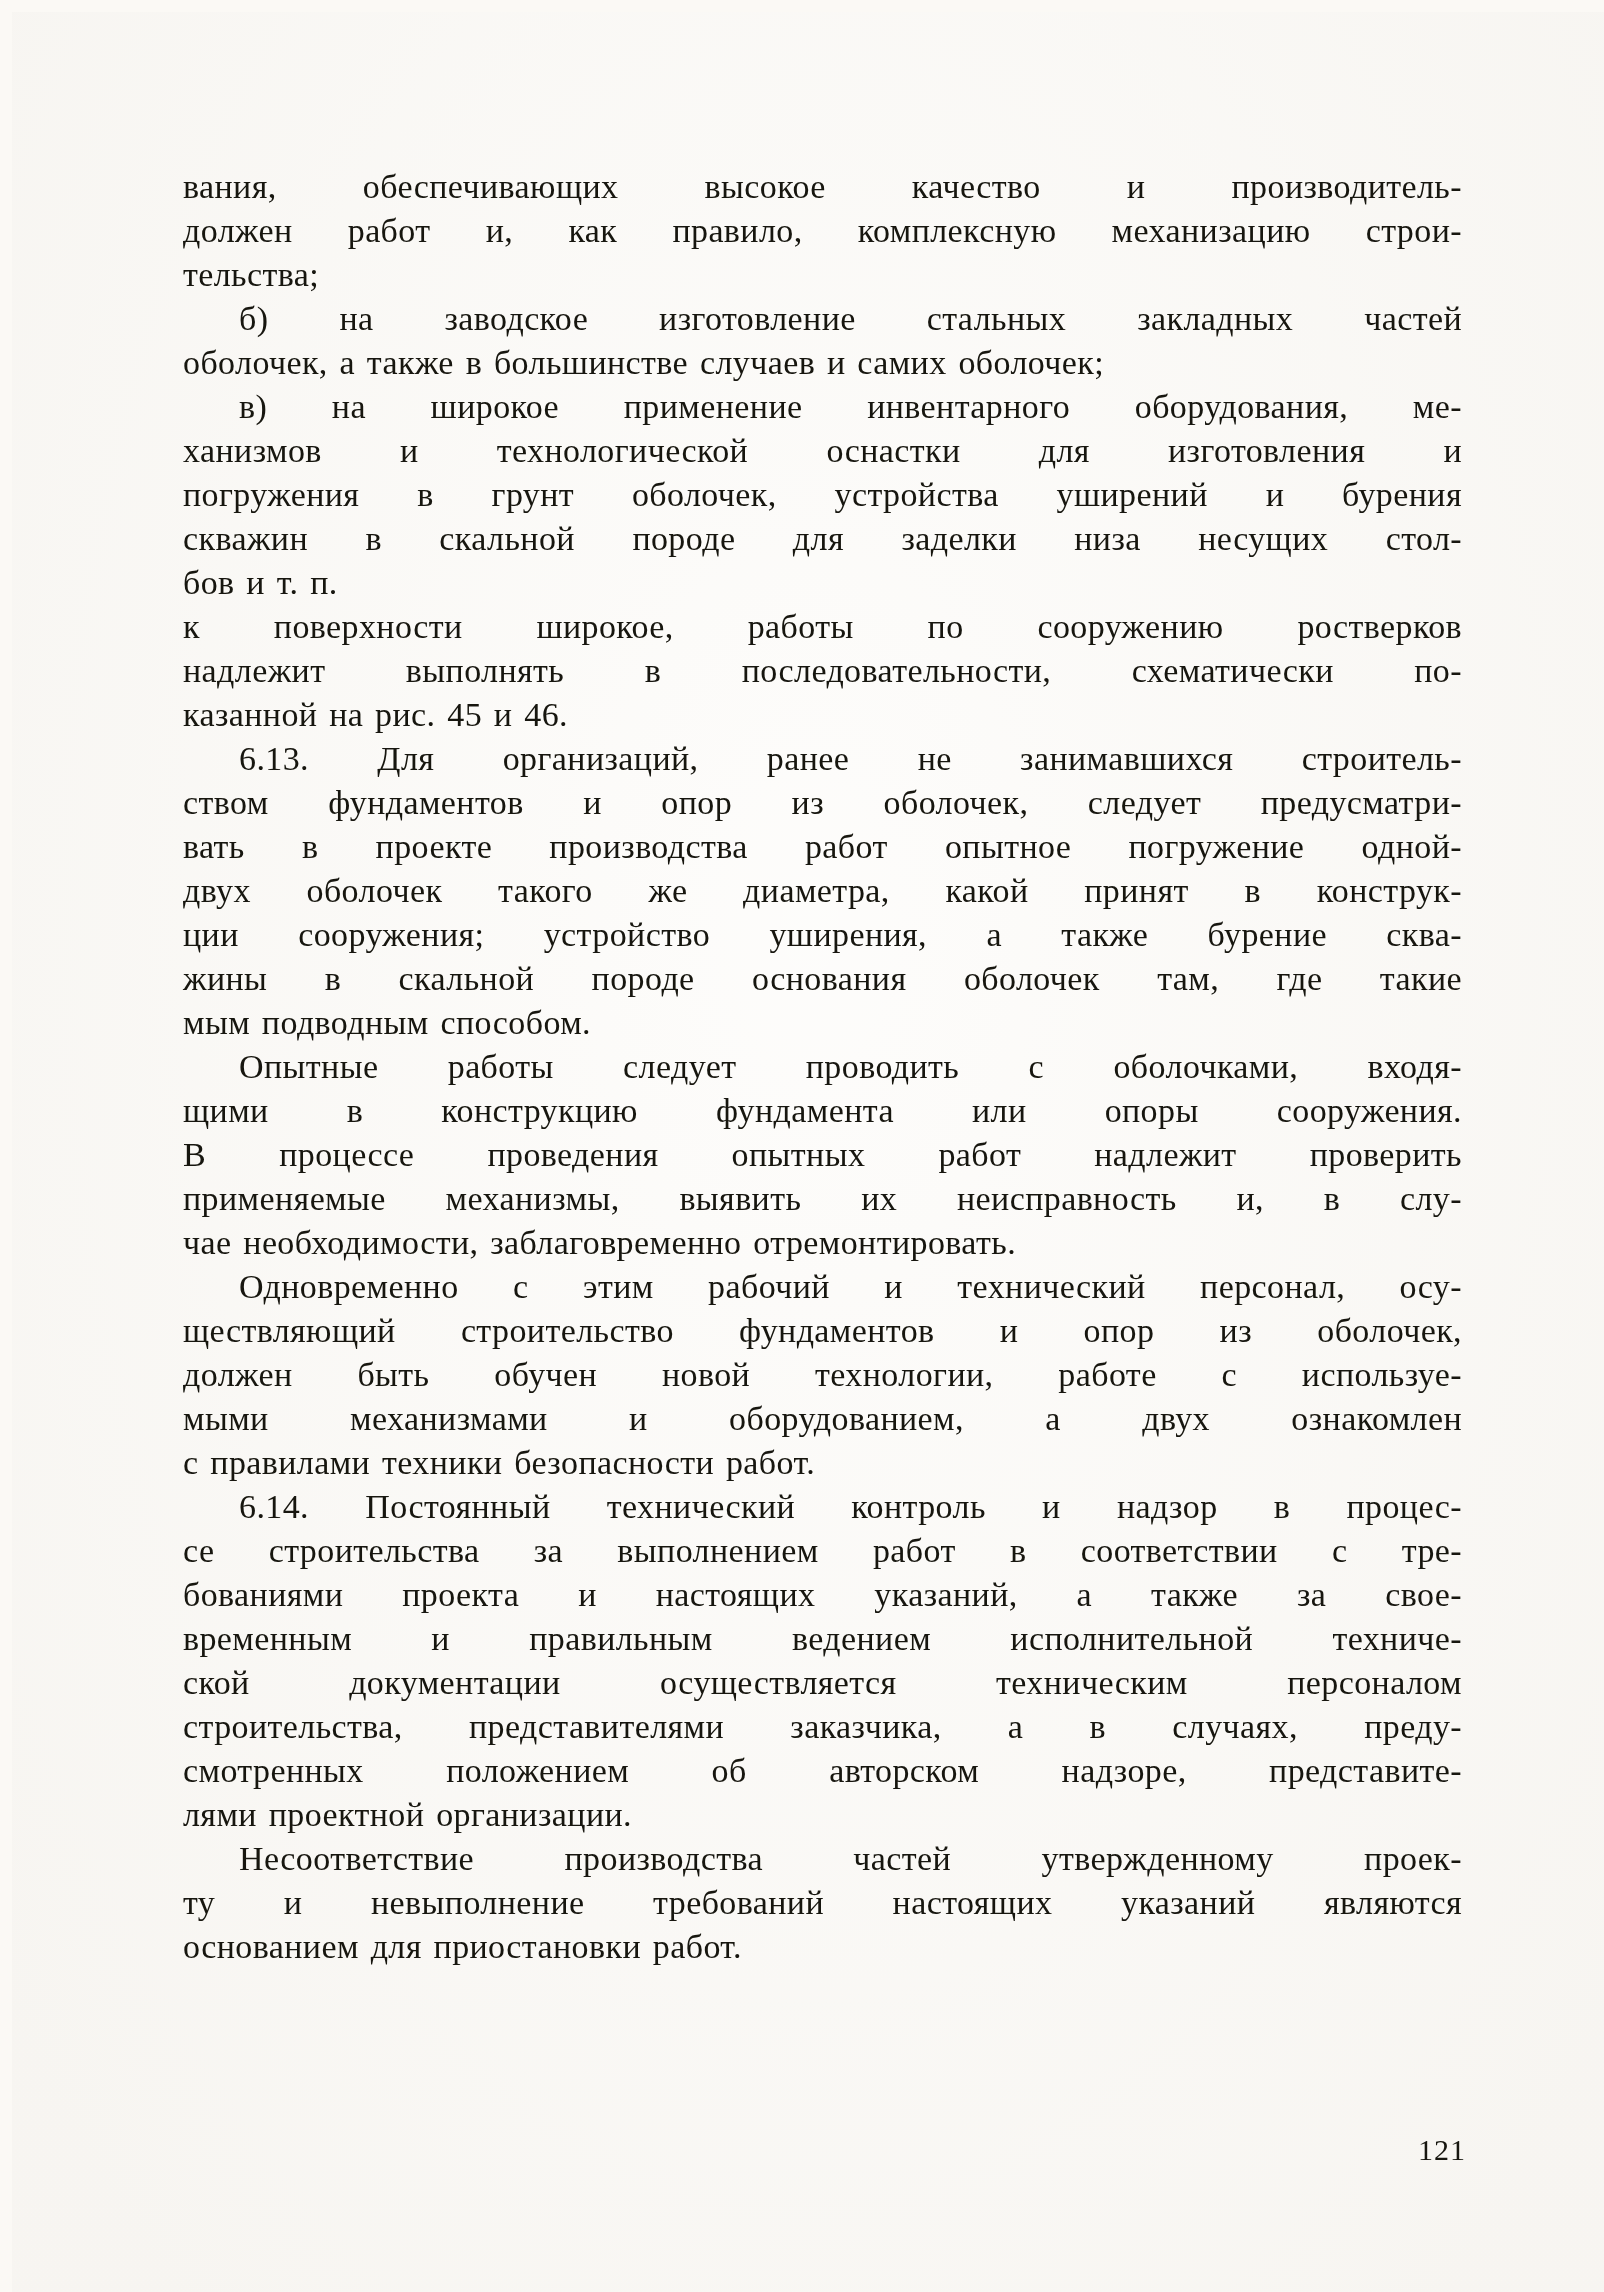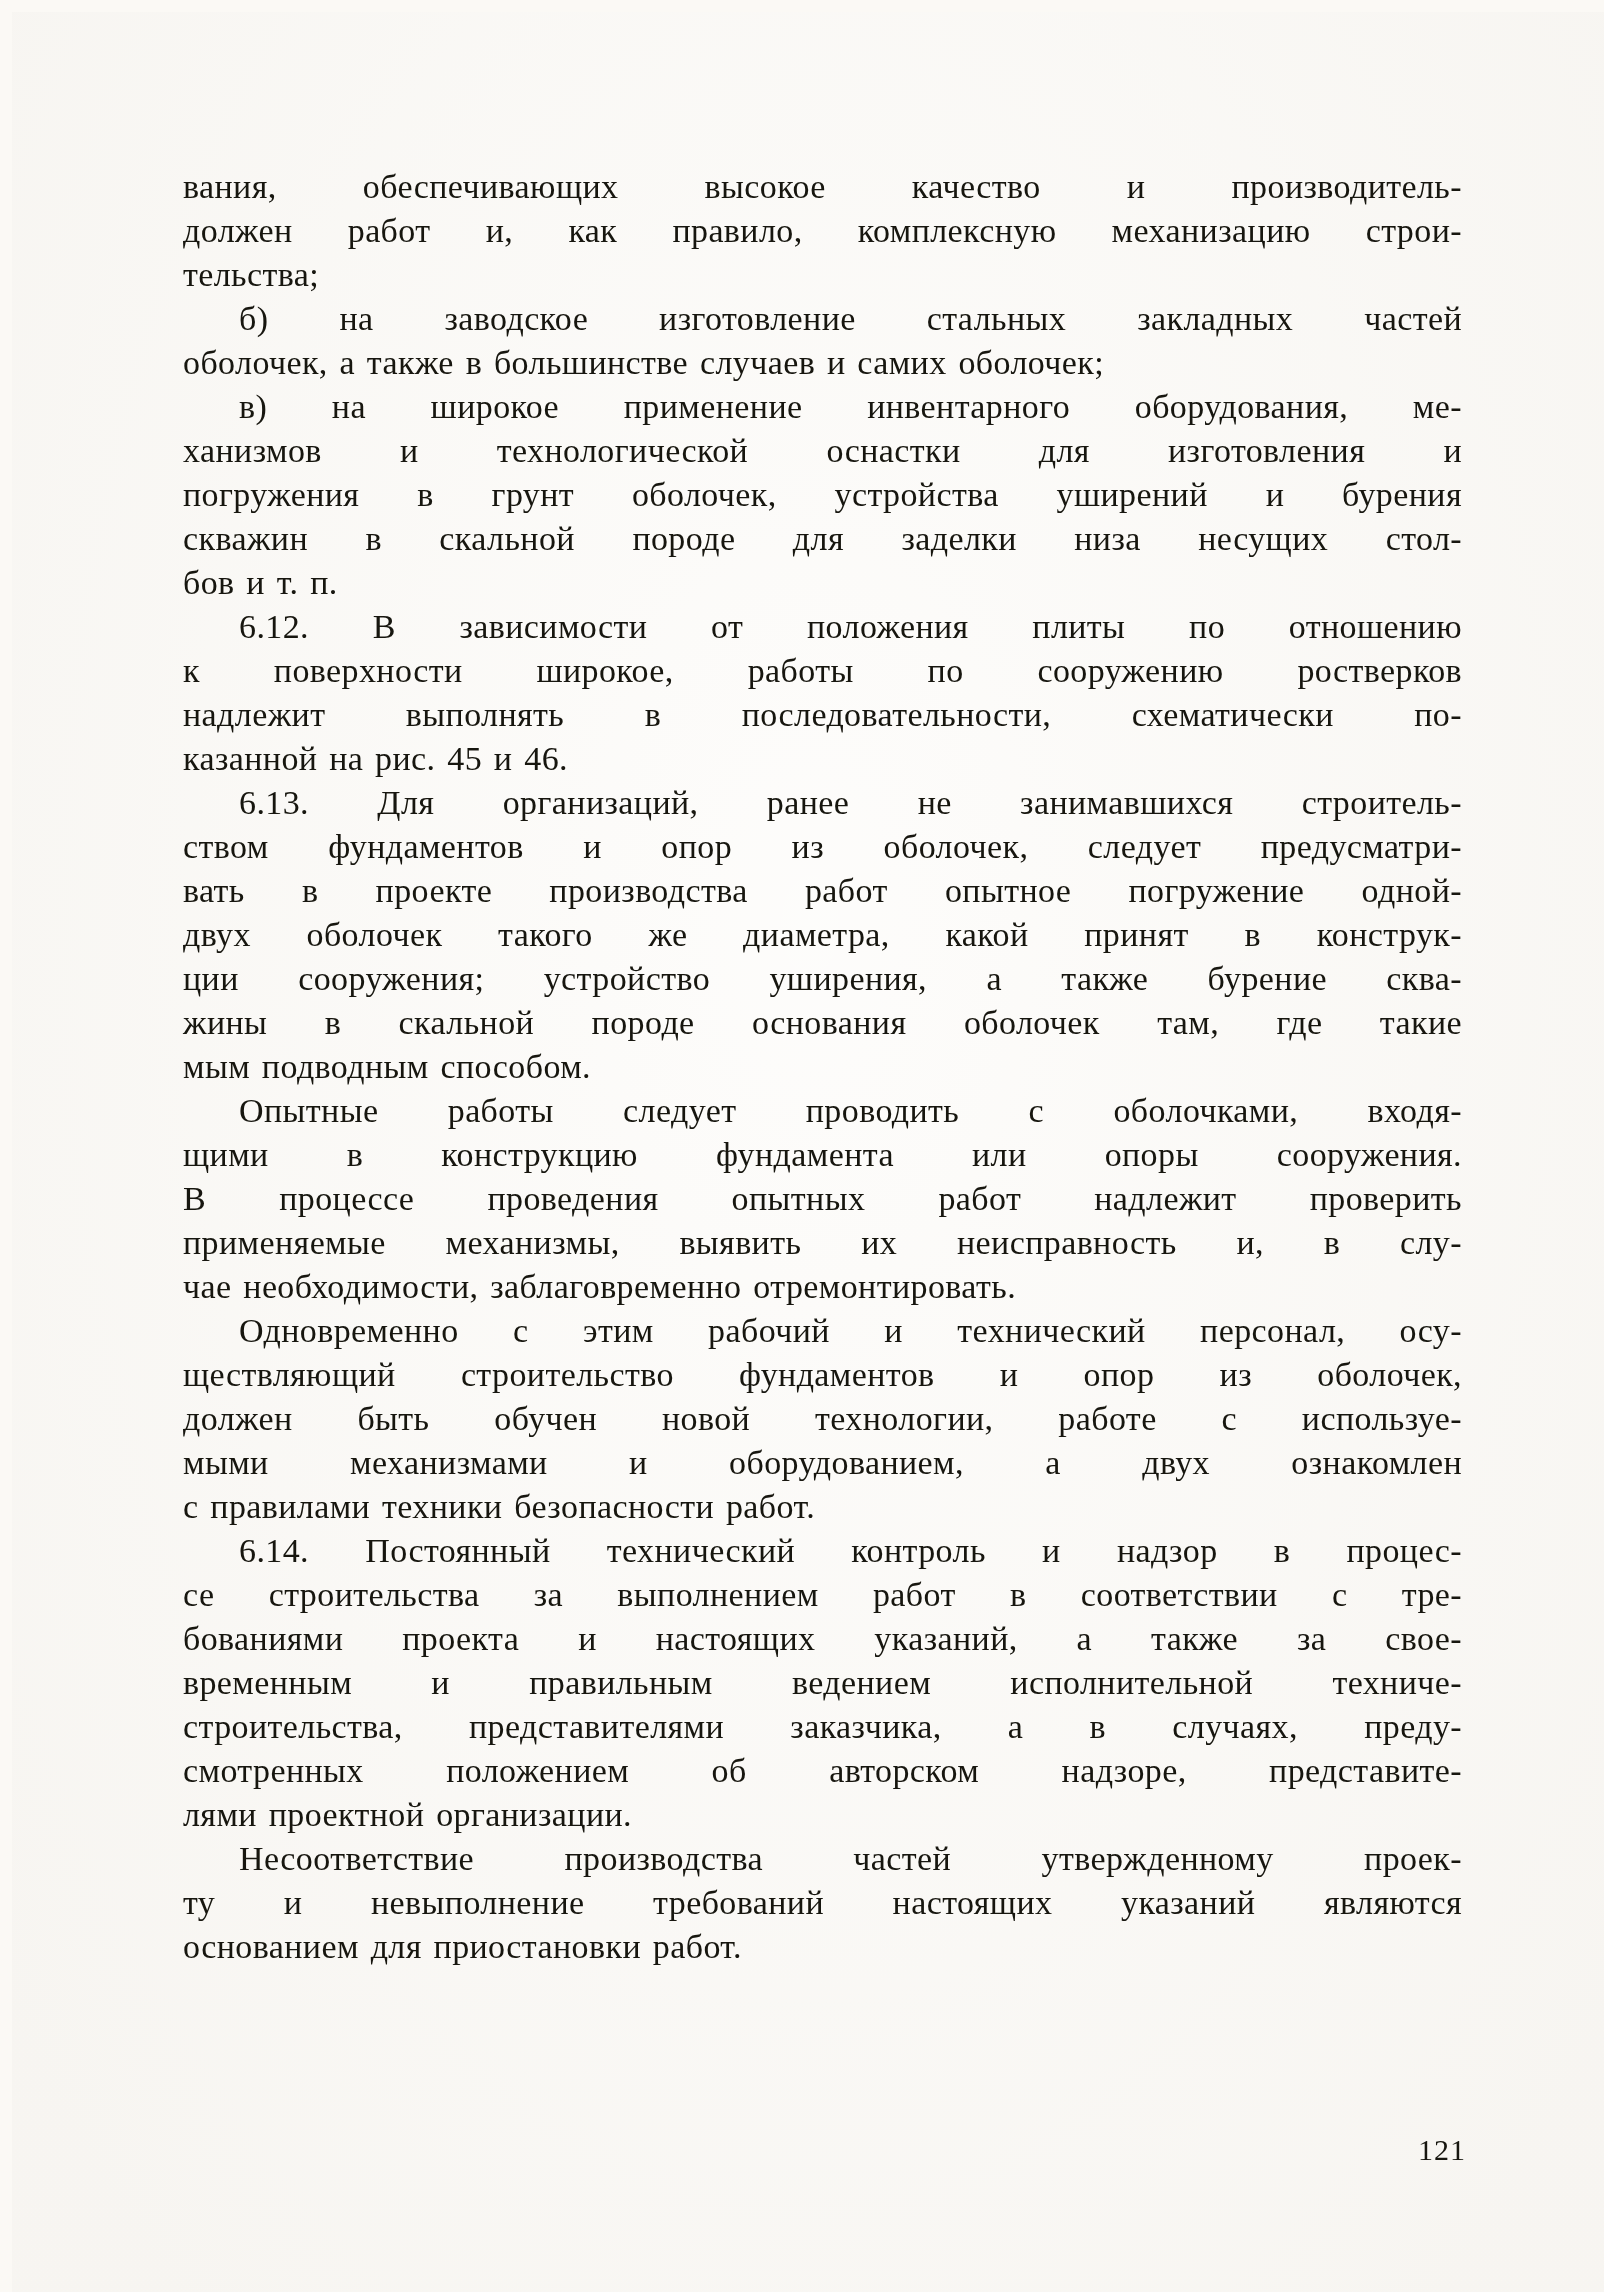--- a/index.html
+++ b/index.html
@@ -69,21 +69,20 @@
         <div class="line last">оболочек, а также в большинстве случаев и самих оболочек;</div>
       </div>
       <div class="paragraph indent">
         <div class="line first">в) на широкое применение инвентарного оборудования, ме-</div>
         <div class="line">ханизмов и технологической оснастки для изготовления и</div>
         <div class="line">погружения в грунт оболочек, устройства уширений и бурения</div>
         <div class="line">скважин в скальной породе для заделки низа несущих стол-</div>
         <div class="line last">бов и т. п.</div>
       </div>
       <div class="paragraph indent">
-        <div class="line first">6.12. В зависимости от положения плиты по отношению</div>
         <div class="line">к поверхности широкое, работы по сооружению ростверков</div>
         <div class="line">надлежит выполнять в последовательности, схематически по-</div>
         <div class="line last">казанной на рис. 45 и 46.</div>
       </div>
       <div class="paragraph indent">
         <div class="line first">6.13. Для организаций, ранее не занимавшихся строитель-</div>
         <div class="line">ством фундаментов и опор из оболочек, следует предусматри-</div>
         <div class="line">вать в проекте производства работ опытное погружение одной-</div>
         <div class="line">двух оболочек такого же диаметра, какой принят в конструк-</div>
         <div class="line">ции сооружения; устройство уширения, а также бурение сква-</div>
@@ -102,20 +101,21 @@
         <div class="line">ществляющий строительство фундаментов и опор из оболочек,</div>
         <div class="line">должен быть обучен новой технологии, работе с используе-</div>
         <div class="line">мыми механизмами и оборудованием, а двух ознакомлен</div>
         <div class="line last">с правилами техники безопасности работ.</div>
       </div>
       <div class="paragraph indent">
         <div class="line first">6.14. Постоянный технический контроль и надзор в процес-</div>
         <div class="line">се строительства за выполнением работ в соответствии с тре-</div>
         <div class="line">бованиями проекта и настоящих указаний, а также за свое-</div>
         <div class="line">временным и правильным ведением исполнительной техниче-</div>
+        <div class="line">ской документации осуществляется техническим персоналом</div>
         <div class="line">строительства, представителями заказчика, а в случаях, преду-</div>
         <div class="line">смотренных положением об авторском надзоре, представите-</div>
         <div class="line last">лями проектной организации.</div>
       </div>
       <div class="paragraph indent">
         <div class="line first">Несоответствие производства частей утвержденному проек-</div>
         <div class="line">ту и невыполнение требований настоящих указаний являются</div>
         <div class="line last">основанием для приостановки работ.</div>
       </div>
     </div>

